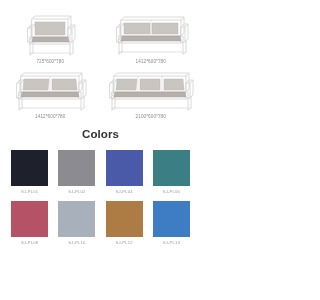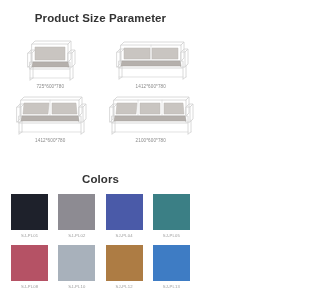--- a/index.html
+++ b/index.html
@@ -58,21 +58,21 @@
     font-size: 4.6px;
     color: #8a8a8a;
     letter-spacing: 0.1px;
     margin-top: 2px;
     line-height: 1;
     white-space: nowrap;
   }
 
   
   .colors-section {
-    margin-top: 28px;
+    margin-top: 8px;
   }
   .swatch-grid {
     margin-top: 9px;
     display: grid;
     grid-template-columns: repeat(4, 1fr);
     row-gap: 7px;
     padding: 0 6px;
     box-sizing: border-box;
   }
   .swatch-cell {
@@ -94,21 +94,20 @@
     white-space: nowrap;
   }
 </style>
 </head>
 <body>
 
 <div class="page">
 
   <div class="size-section">
 
-    <div class="section-title" id="size-title">Product Size Parameter</div>
 
     <div class="size-grid">
 
       <div class="size-cell">
         <svg class="size-art" width="66" height="48" viewBox="0 0 66 48">
           <g fill="none" stroke="#d6d6d6" stroke-width="0.9" stroke-linejoin="round" stroke-linecap="round">
 
             <path d="M15 9 L51 9 L51 27 L15 27 Z"></path>
             <path d="M15 9 L18 6 L54 6 L51 9"></path>
             <path d="M51 9 L54 6 L54 24 L51 27"></path>

